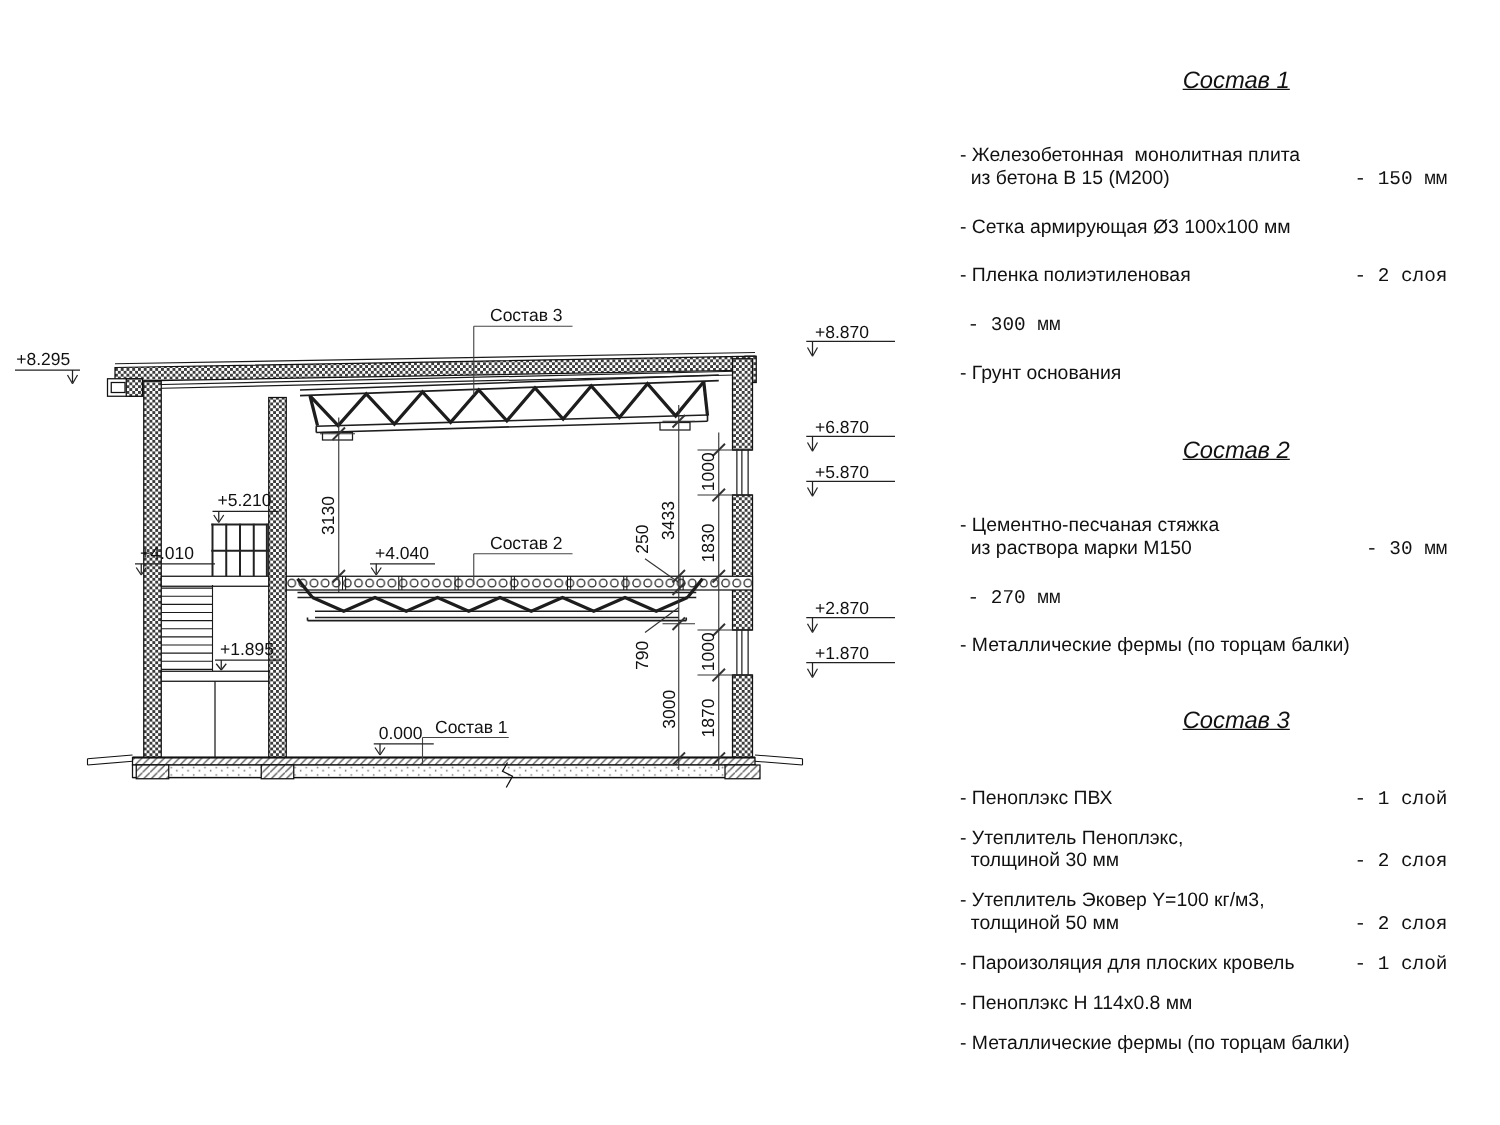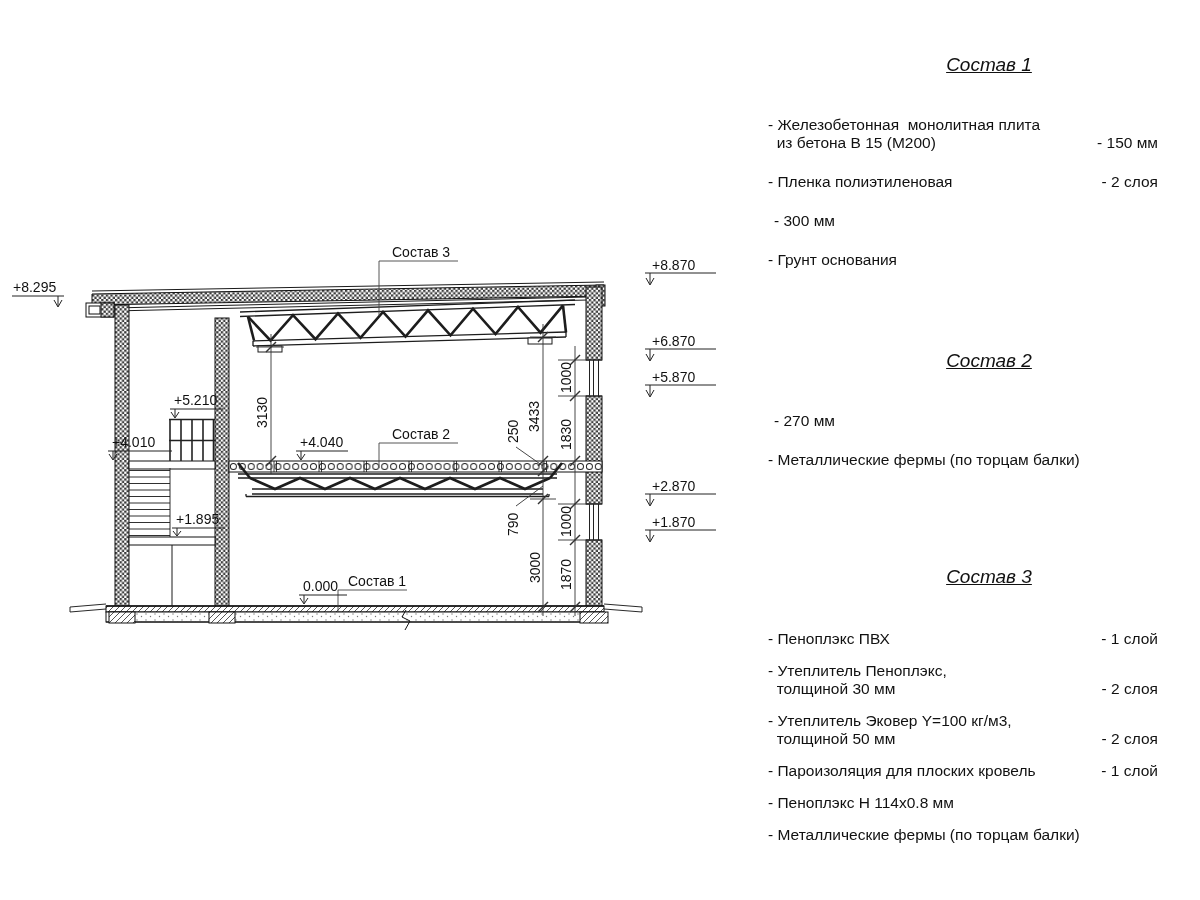--- a/index.html
+++ b/index.html
@@ -18,21 +18,21 @@
   .comp h3{
     font-size:19px;font-style:italic;font-weight:normal;
     text-decoration:underline;text-align:center;
     margin:0 0 40px 52px;
   }
   #comp3 h3{margin-bottom:42px;}
   .row{display:flex;align-items:flex-end;margin-bottom:21px;
        font-size:15.5px;line-height:18px;}
   #comp3 .row{margin-bottom:14px;}
   .nm{flex:1;white-space:pre-wrap;}
-  .val{white-space:nowrap;padding-left:6px;text-align:left;}
+  .val{white-space:nowrap;padding-left:6px;text-align:left;font-family:Liberation Mono, monospace;}
 </style>
 </head>
 <body>
 
 <div>
 
 <svg width="1200" height="900" viewBox="0 0 1200 900">
   <defs>
     <pattern id="wallH" patternUnits="userSpaceOnUse" width="4.6" height="4.6">
       <rect width="4.6" height="4.6" fill="#ffffff"></rect>
@@ -339,34 +339,43 @@
 </svg>
 
 <div class="comp" id="comp1">
   <h3>Состав 1</h3>
   <div class="row">
     <div class="nm">- Железобетонная  монолитная плита
   из бетона В 15 (М200)</div>
     <div class="val">- 150 мм</div>
   </div>
   <div class="row">
+    <div class="nm">- Сетка армирующая Ø3 100х100 мм</div>
+    <div class="val"></div>
+  </div>
+  <div class="row">
     <div class="nm">- Пленка полиэтиленовая</div>
     <div class="val">-  2 слоя</div>
   </div>
   <div class="row">
     <div class="val">- 300 мм</div>
   </div>
   <div class="row">
     <div class="nm">- Грунт основания</div>
     <div class="val"></div>
   </div>
 </div>
 
 <div class="comp" id="comp2">
   <h3>Состав 2</h3>
+  <div class="row">
+    <div class="nm">- Цементно-песчаная стяжка
+  из раствора марки М150</div>
+    <div class="val">- 30 мм</div>
+  </div>
   <div class="row">
     <div class="val">- 270 мм</div>
   </div>
   <div class="row">
     <div class="nm">- Металлические фермы (по торцам балки)</div>
     <div class="val"></div>
   </div>
 </div>
 
 <div class="comp" id="comp3">

